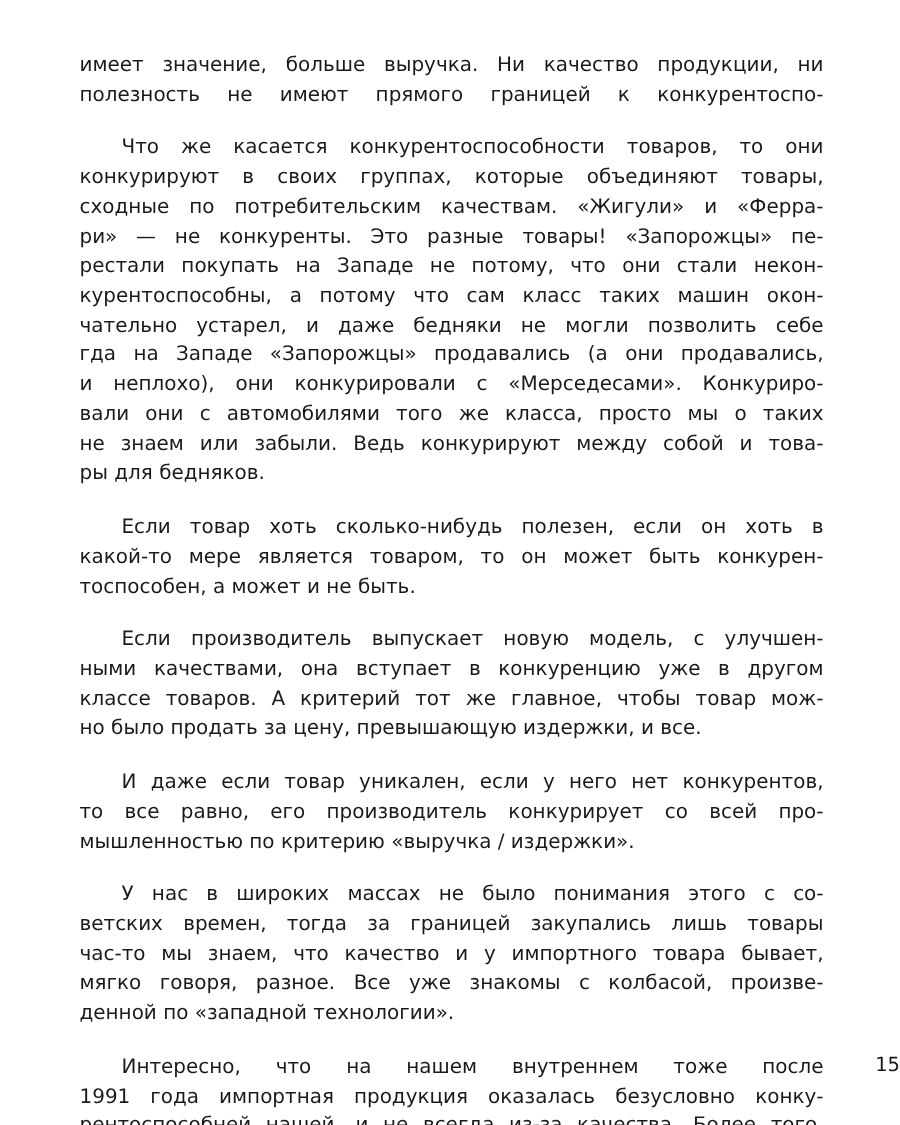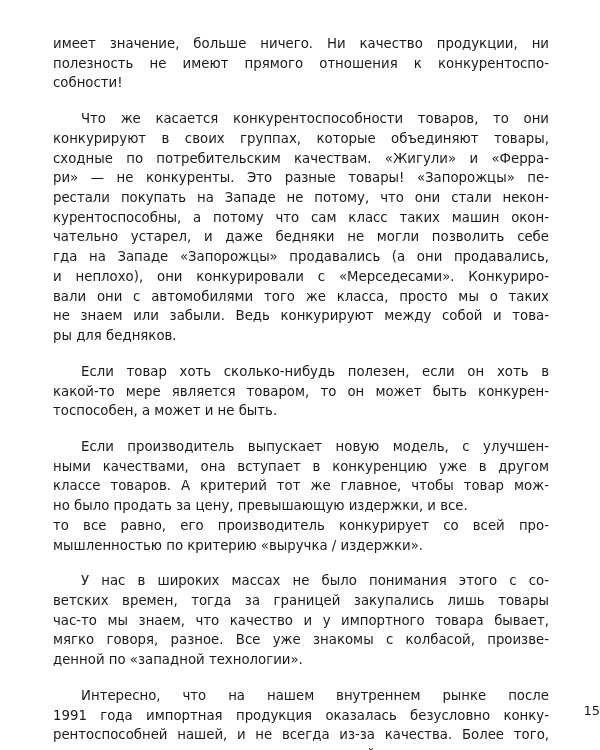--- a/index.html
+++ b/index.html
@@ -48,23 +48,22 @@
     line-height: 20px;
     color: #1a1a1a;
   }
 </style>
 </head>
 <body>
 
 <div class="page-body">
 
   <div class="paragraph">
-    <span class="line">имеет значение, больше ничего. Ни качество продукции, ни</span>
-    <span class="line">полезность не имеют прямого отношения к конкурентоспо-</span>
-    <span class="line last">собности!</span>
+    <span class="line">имеет значение, больше выручка. Ни качество продукции, ни</span>
+    <span class="line">полезность не имеют прямого границей к конкурентоспо-</span>
   </div>
 
   <div class="paragraph">
     <span class="line indent">Что же касается конкурентоспособности товаров, то они</span>
     <span class="line">конкурируют в своих группах, которые объединяют товары,</span>
     <span class="line">сходные по потребительским качествам. «Жигули» и «Ферра-</span>
     <span class="line">ри» — не конкуренты. Это разные товары! «Запорожцы» пе-</span>
     <span class="line">рестали покупать на Западе не потому, что они стали некон-</span>
     <span class="line">курентоспособны, а потому что сам класс таких машин окон-</span>
     <span class="line">чательно устарел, и даже бедняки не могли позволить себе</span>
@@ -82,34 +81,35 @@
   </div>
 
   <div class="paragraph">
     <span class="line indent">Если производитель выпускает новую модель, с улучшен-</span>
     <span class="line">ными качествами, она вступает в конкуренцию уже в другом</span>
     <span class="line">классе товаров. А критерий тот же главное, чтобы товар мож-</span>
     <span class="line last">но было продать за цену, превышающую издержки, и все.</span>
   </div>
 
   <div class="paragraph">
+    <span class="line indent">И даже если товар уникален, если у него нет конкурентов,</span>
     <span class="line">то все равно, его производитель конкурирует со всей про-</span>
     <span class="line last">мышленностью по критерию «выручка / издержки».</span>
   </div>
 
   <div class="paragraph">
     <span class="line indent">У нас в широких массах не было понимания этого с со-</span>
     <span class="line">ветских времен, тогда за границей закупались лишь товары</span>
     <span class="line">час-то мы знаем, что качество и у импортного товара бывает,</span>
     <span class="line">мягко говоря, разное. Все уже знакомы с колбасой, произве-</span>
     <span class="line last">денной по «западной технологии».</span>
   </div>
 
   <div class="paragraph">
-    <span class="line indent">Интересно, что на нашем внутреннем рынке после</span>
+    <span class="line indent">Интересно, что на нашем внутреннем тоже после</span>
     <span class="line">1991 года импортная продукция оказалась безусловно конку-</span>
     <span class="line">рентоспособней нашей, и не всегда из-за качества. Более того,</span>
     <span class="line">и то, что начали производить на нашей территории западные</span>
     <span class="line">компании, тоже оказалось конкурентоспособней нашего —</span>
 
   </div>
 
 </div>
 
 <div class="page-number">15</div>

